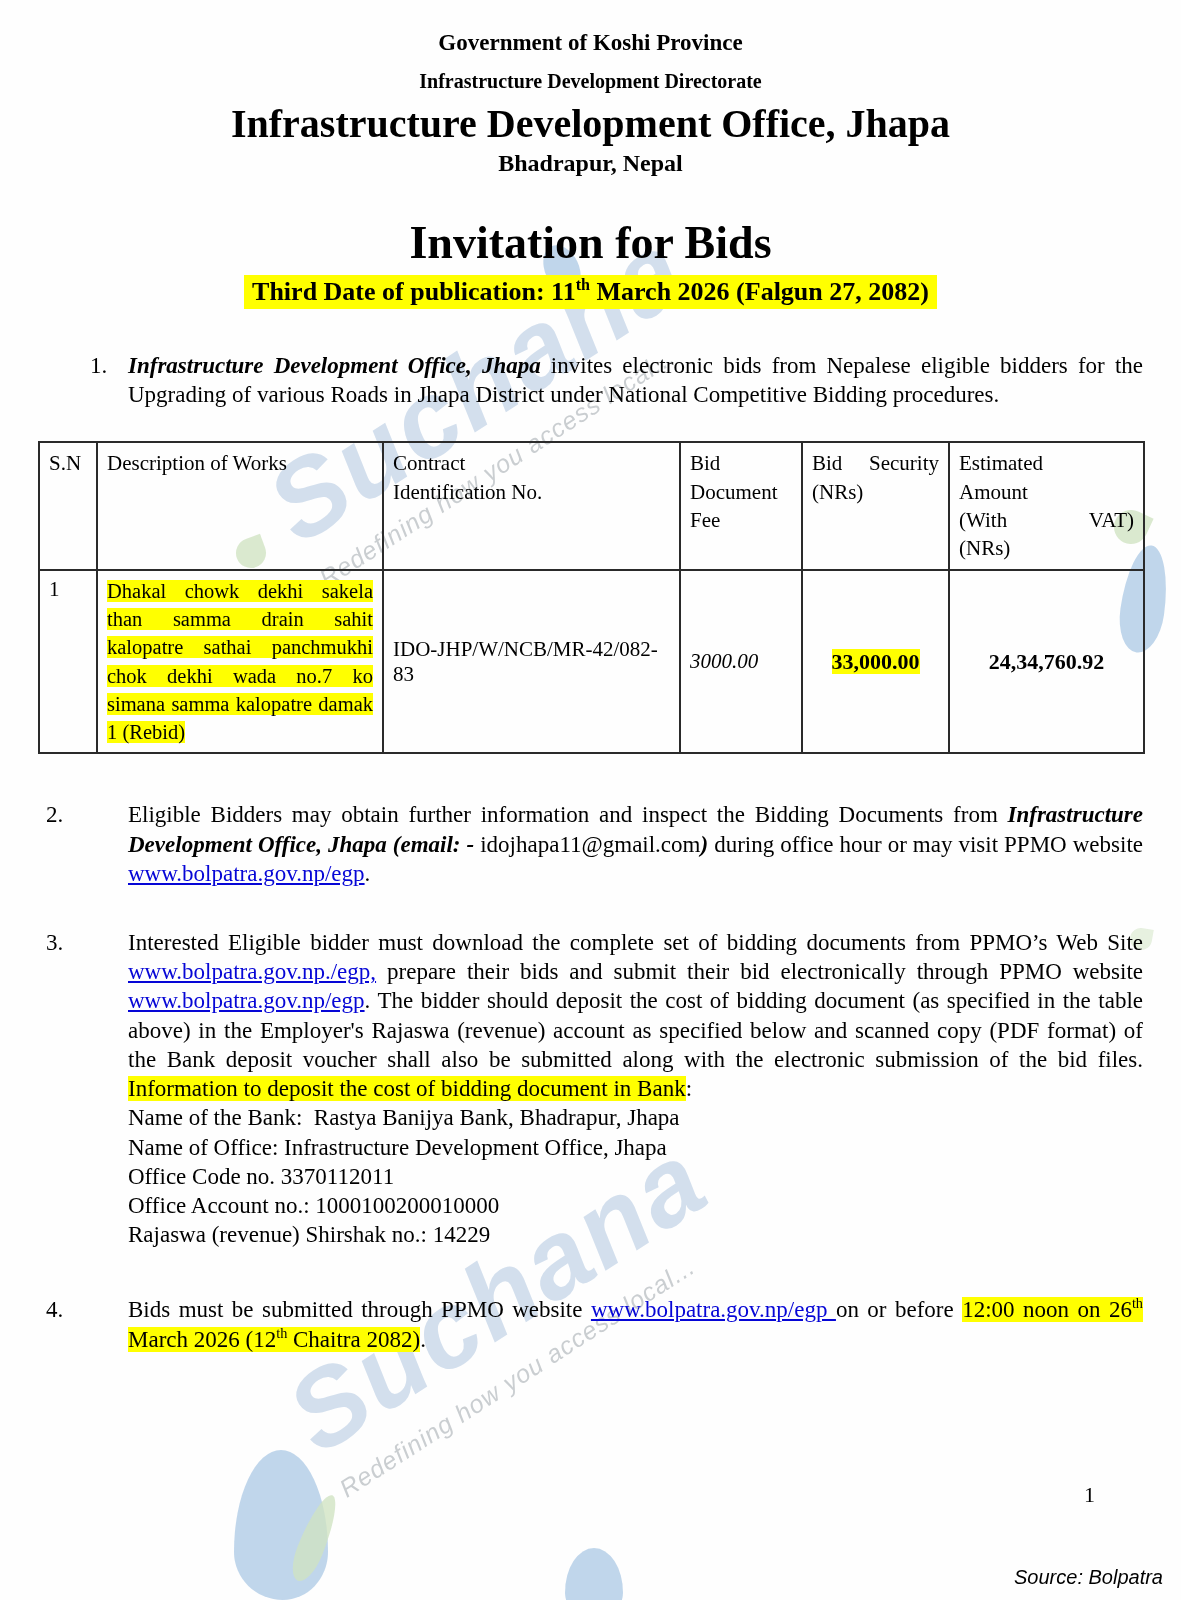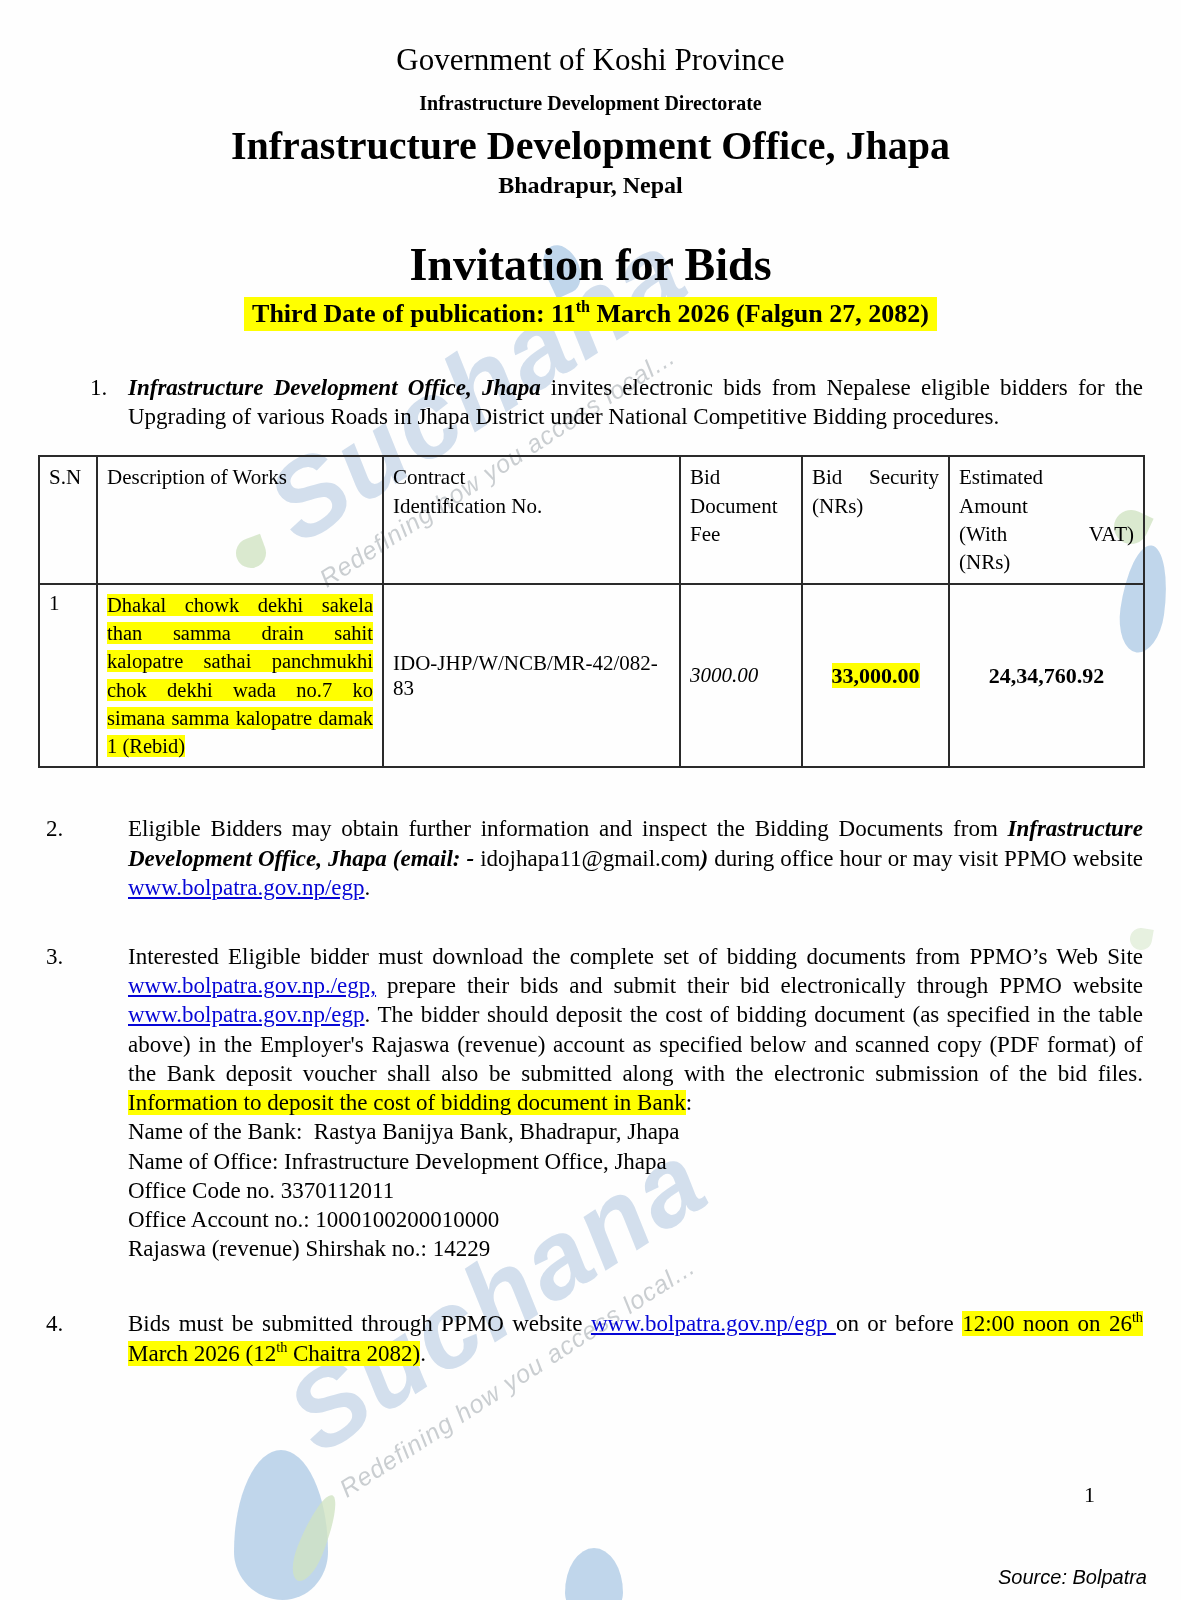--- a/index.html
+++ b/index.html
@@ -16,21 +16,21 @@
     font-size:108px; letter-spacing:3px; color:rgba(128,163,205,0.34); line-height:1;
   }
   .wm-tag {
     font-family:"Liberation Sans", sans-serif; font-style:italic;
     font-size:25px; color:rgba(140,148,155,0.45); margin-top:10px; letter-spacing:1px;
   }
   .drop { position:absolute; opacity:0.78; }
   
   .content { position:relative; z-index:1; padding:16px 38px 0 38px; }
   .center { text-align:center; }
-  .hl1 { font-size:31px; font-weight:normal; margin-top:26px; }
+  .hl1 { font-size:23px; font-weight:bold; margin-top:14px; }
   .hl2 { font-size:30px; font-weight:bold; margin-top:16px; }
   .hl3 { font-size:20px; font-weight:bold; margin-top:14px; }
   .hl4 { font-size:40px; font-weight:bold; margin-top:7px; }
   .hl5 { font-size:24px; font-weight:bold; margin-top:3px; }
   .doc-title { font-size:46px; font-weight:bold; margin-top:39px; }
   .pub-banner {
     display:inline-block; background:#ffff00; font-size:26px; font-weight:bold;
     padding:2px 8px; margin-top:6px;
   }
   sup { font-size:0.62em; vertical-align:super; line-height:0; }
@@ -39,37 +39,37 @@
   .para.first .para-num { left:52px; }
   .mt-p1 { margin-top:42px; }
   .mt-p  { margin-top:46px; }
   .mt-p3 { margin-top:40px; }
   .bi { font-weight:bold; font-style:italic; }
   .lnk { color:#0606d6; text-decoration:underline; cursor:pointer; }
   .hl { background:#ffff00; }
   .bank-line { text-align:left; white-space:pre-wrap; }
   
   table.bids {
-    width:1105px; margin-top:24px; border-collapse:collapse; table-layout:fixed;
+    width:1105px; margin-top:32px; border-collapse:collapse; table-layout:fixed;
     font-size:21px;
     padding-left:20px;
   }
   table.bids th, table.bids td { border:2px solid #2a2a2a; padding:6px 9px; }
   table.bids th { font-weight:normal; text-align:left; vertical-align:top; line-height:1.35; }
   .hline { display:block; }
   .jl { text-align:justify; text-align-last:justify; }
   td.c-sn { vertical-align:top; }
   td.c-desc { vertical-align:top; font-size:20.5px; line-height:1.38; text-align:justify; padding:8px 10px; }
   td.c-contract { vertical-align:middle; }
   td.c-fee { vertical-align:middle;font-style:italic; }
   td.c-sec { vertical-align:middle; text-align:center; font-weight:bold; font-size:22px; }
   td.c-est { vertical-align:middle; text-align:center; font-weight:bold; font-size:22px; }
   
   .page-num { position:absolute; z-index:1; top:1482px; right:86px; font-size:22px; }
-  .source { position:absolute; z-index:1; top:1566px; right:34px; font-size:20px; font-style:italic; font-family:"Liberation Sans", sans-serif; }
+  .source { position:absolute; z-index:1; top:1566px; right:18px; font-size:20px; font-style:italic; font-family:"Liberation Sans", sans-serif; }
 </style>
 </head>
 <body>
 
 <div class="page">
 
   <div class="wm-layer">
     <div class="wm" style="left:250px; top:470px;">
       <div class="wm-brand">Suchana</div>
       <div class="wm-tag">Redefining how you access local...</div>

